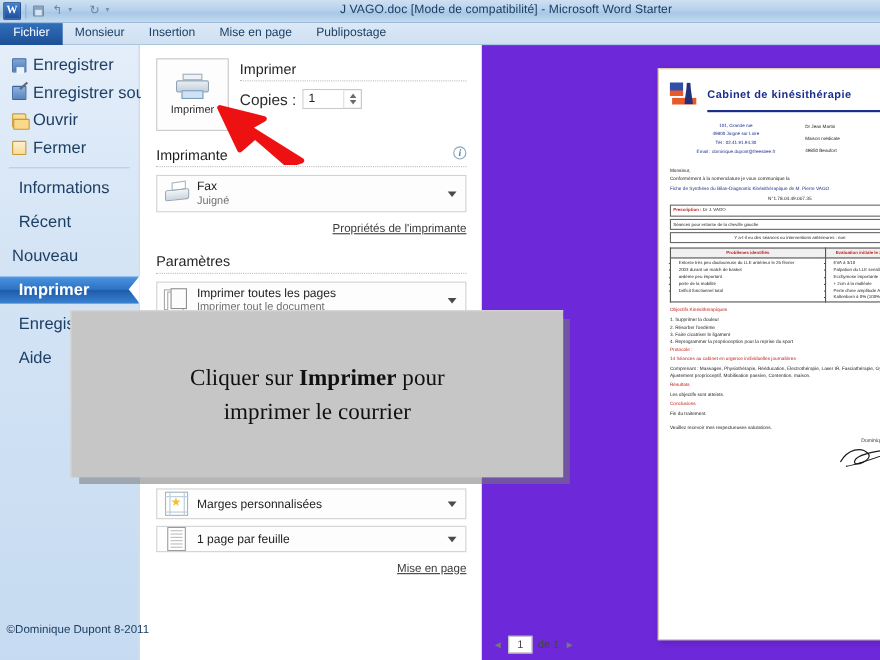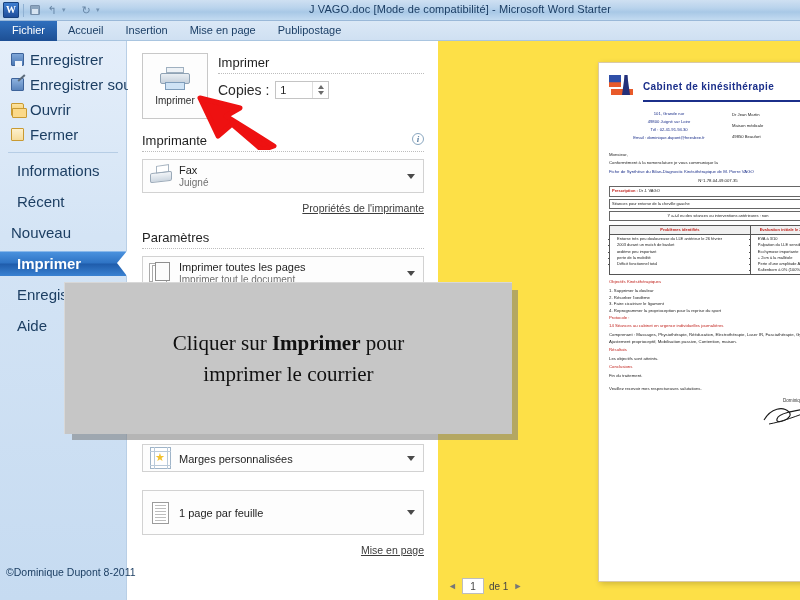--- a/index.html
+++ b/index.html
@@ -144,21 +144,21 @@
   .marg-ico .g2{position:absolute;left:18px;top:0;width:1px;height:22px;background:#b9cada;}
   .marg-ico .g3{position:absolute;left:1px;top:4px;width:21px;height:1px;background:#b9cada;}
   .marg-ico .g4{position:absolute;left:1px;top:18px;width:21px;height:1px;background:#b9cada;}
   .marg-ico .star{position:absolute;left:6px;top:5px;font-size:11px;color:#f2c230;line-height:11px;}
   .sheet-ico .o{position:absolute;left:3px;top:0;width:17px;height:22px;background:#fff;border:1px solid #9b9b9b;}
   .sheet-ico .l{position:absolute;left:6px;top:3px;width:11px;height:1px;background:#bdbdbd;box-shadow:0 3px 0 #bdbdbd,0 6px 0 #bdbdbd,0 9px 0 #bdbdbd,0 12px 0 #bdbdbd,0 15px 0 #bdbdbd;}
 
   
   .preview {
     position: absolute; top: 41px; left: 438px; width: 362px; height: 559px;
-    background: #fde047;
+    background: #6d28d9;
   }
   .page {
     position: absolute; left: 160px; top: 21px; width: 240px; height: 520px;
     background: #ffffff; border: 1px solid #d9c9a8;
     box-shadow: 2px 2px 6px rgba(0,0,0,.18);
     overflow: hidden; padding: 12px 10px;
   }
   .doc-head { display: flex; align-items: center; gap: 8px; }
   .doc-logo { width: 26px; height: 22px; position: relative; flex: 0 0 26px; }
   .doc-logo .sq{position:absolute;left:0;top:0;width:12px;height:12px;background:#2f4fa8;}
@@ -230,21 +230,21 @@
       <div class="qat-btn undo">↰</div>
       <div class="qat-btn dd-tiny">▾</div>
       <div class="qat-btn redo">↻</div>
       <div class="qat-btn dd-tiny">▾</div>
     </div>
     <div class="title-text">J VAGO.doc [Mode de compatibilité]  -  Microsoft Word Starter</div>
   </div>
 
   <div class="tabbar">
     <div class="tab file">Fichier</div>
-    <div class="tab">Accueil</div>
+    <div class="tab">Monsieur</div>
     <div class="tab">Insertion</div>
     <div class="tab">Mise en page</div>
     <div class="tab">Publipostage</div>
   </div>
 
   <div class="leftnav">
     <div style="height:6px"></div>
     <div class="nav-item">
       <span class="ico ico-save"></span>
       <span>Enregistrer</span>
@@ -356,21 +356,21 @@
           <span class="g3"></span>
           <span class="g4"></span>
           <span class="star">★</span>
         </span>
       <span class="ctext">
         <span class="t1">Marges personnalisées</span>
       </span>
       <span class="caret"></span>
     </div>
 
-    <div class="combo" style="height:45px;margin-top:18px">
+    <div class="combo" style="height:24px;margin-top:6px">
       <span class="cico sheet-ico">
           <span class="o"></span>
           <span class="l"></span>
         </span>
       <span class="ctext">
         <span class="t1">1 page par feuille</span>
       </span>
       <span class="caret"></span>
     </div>
 

